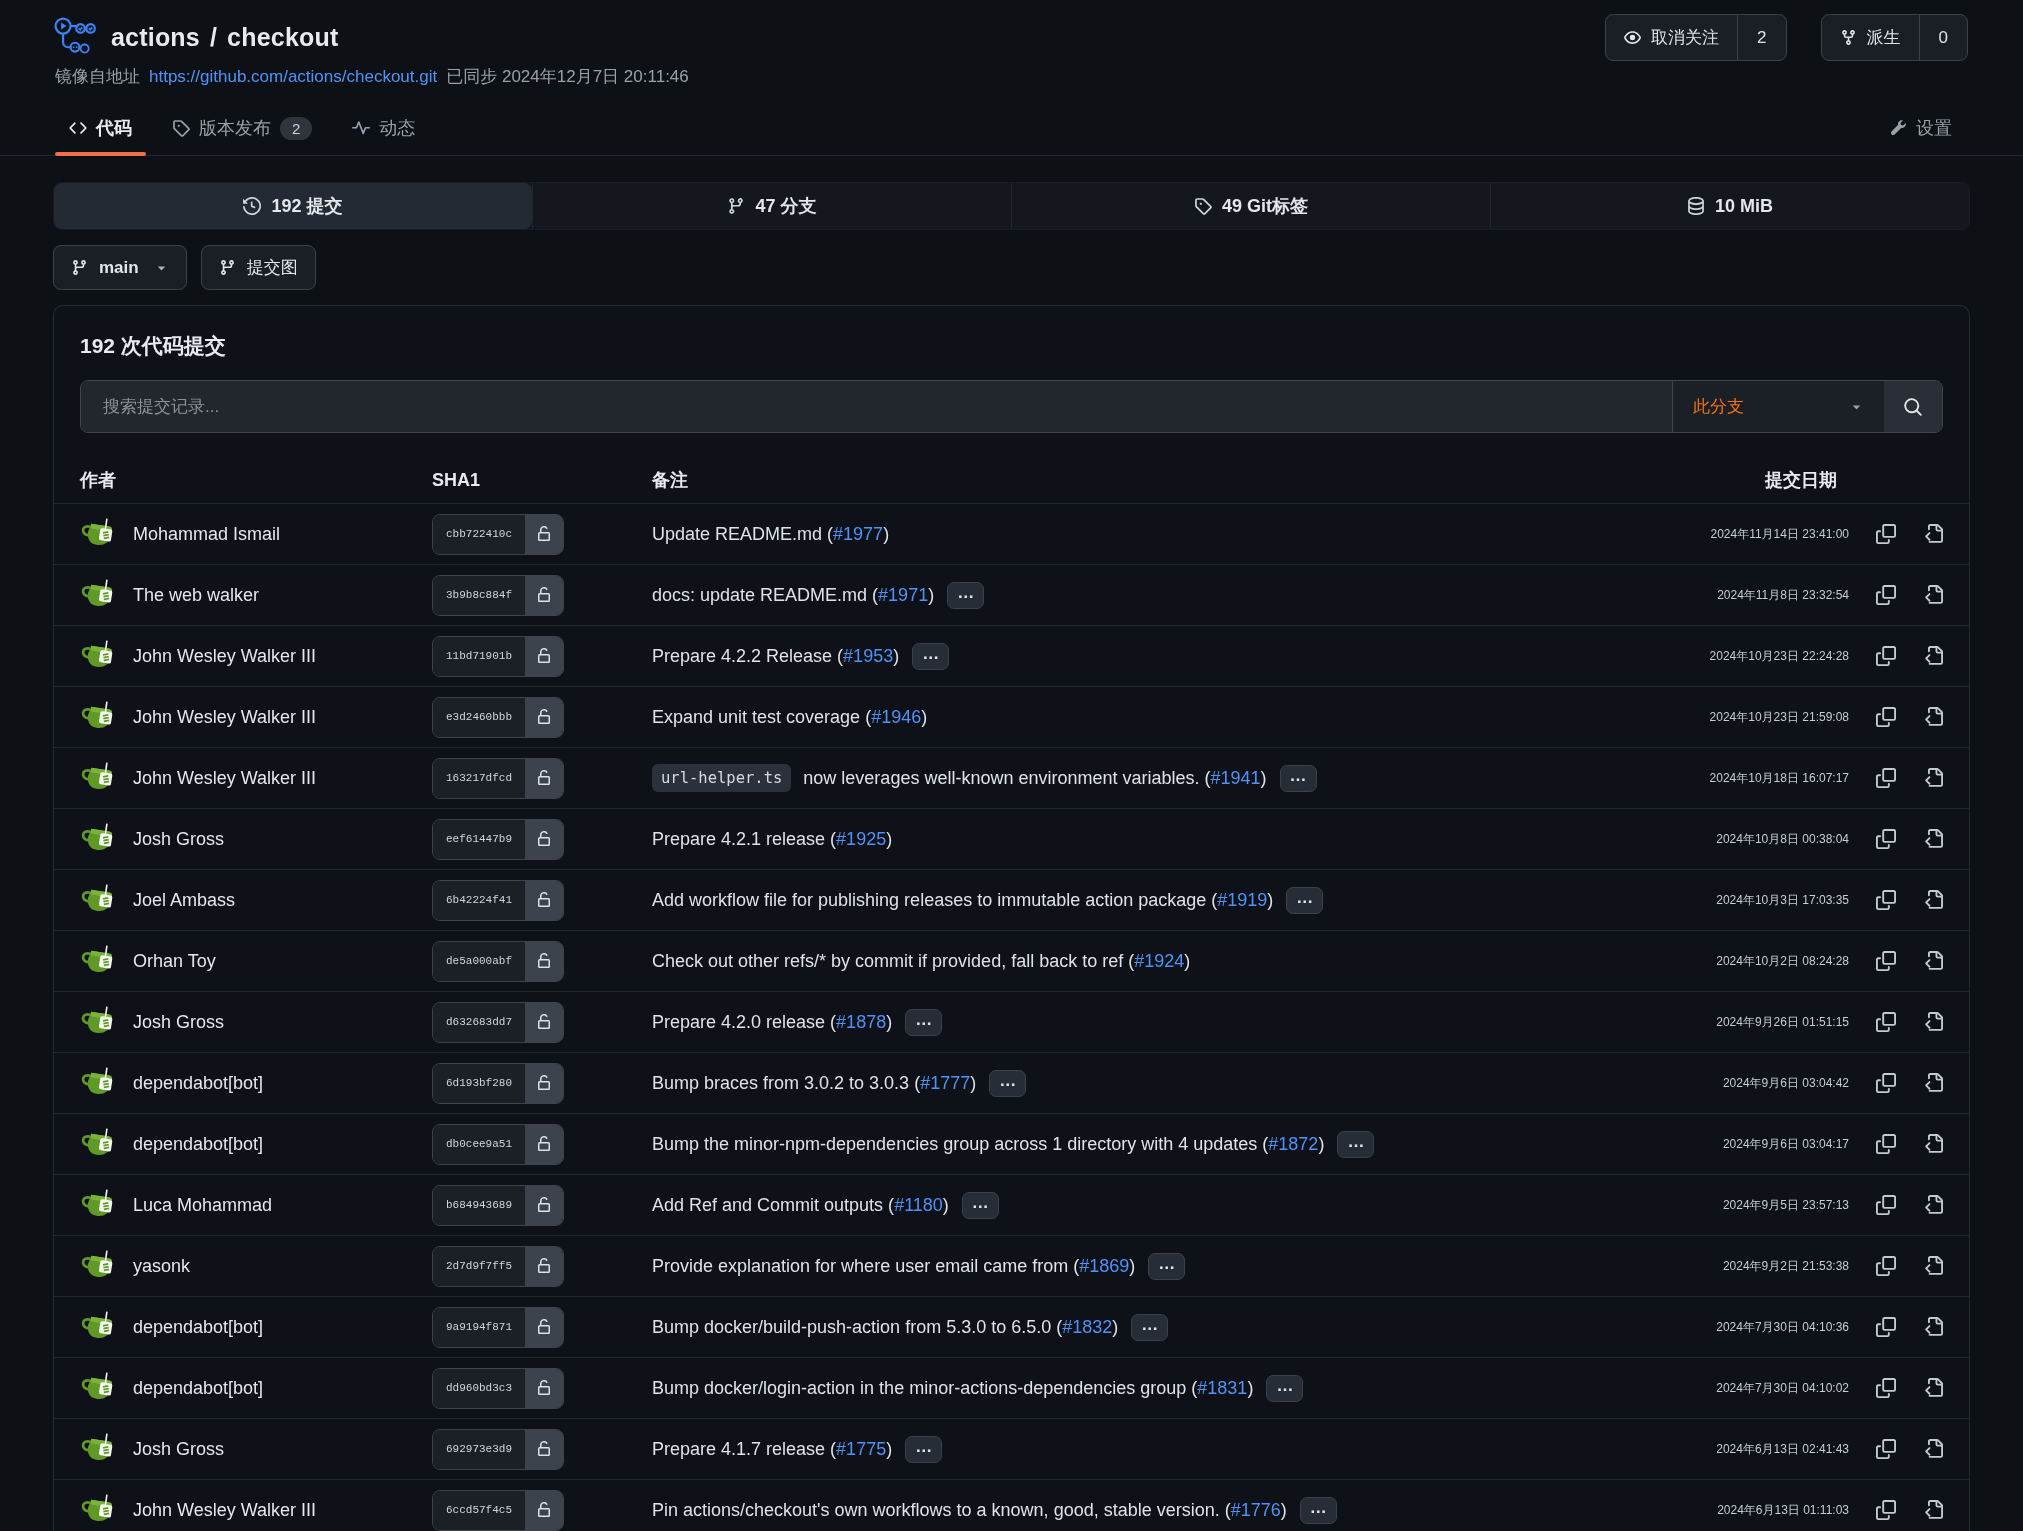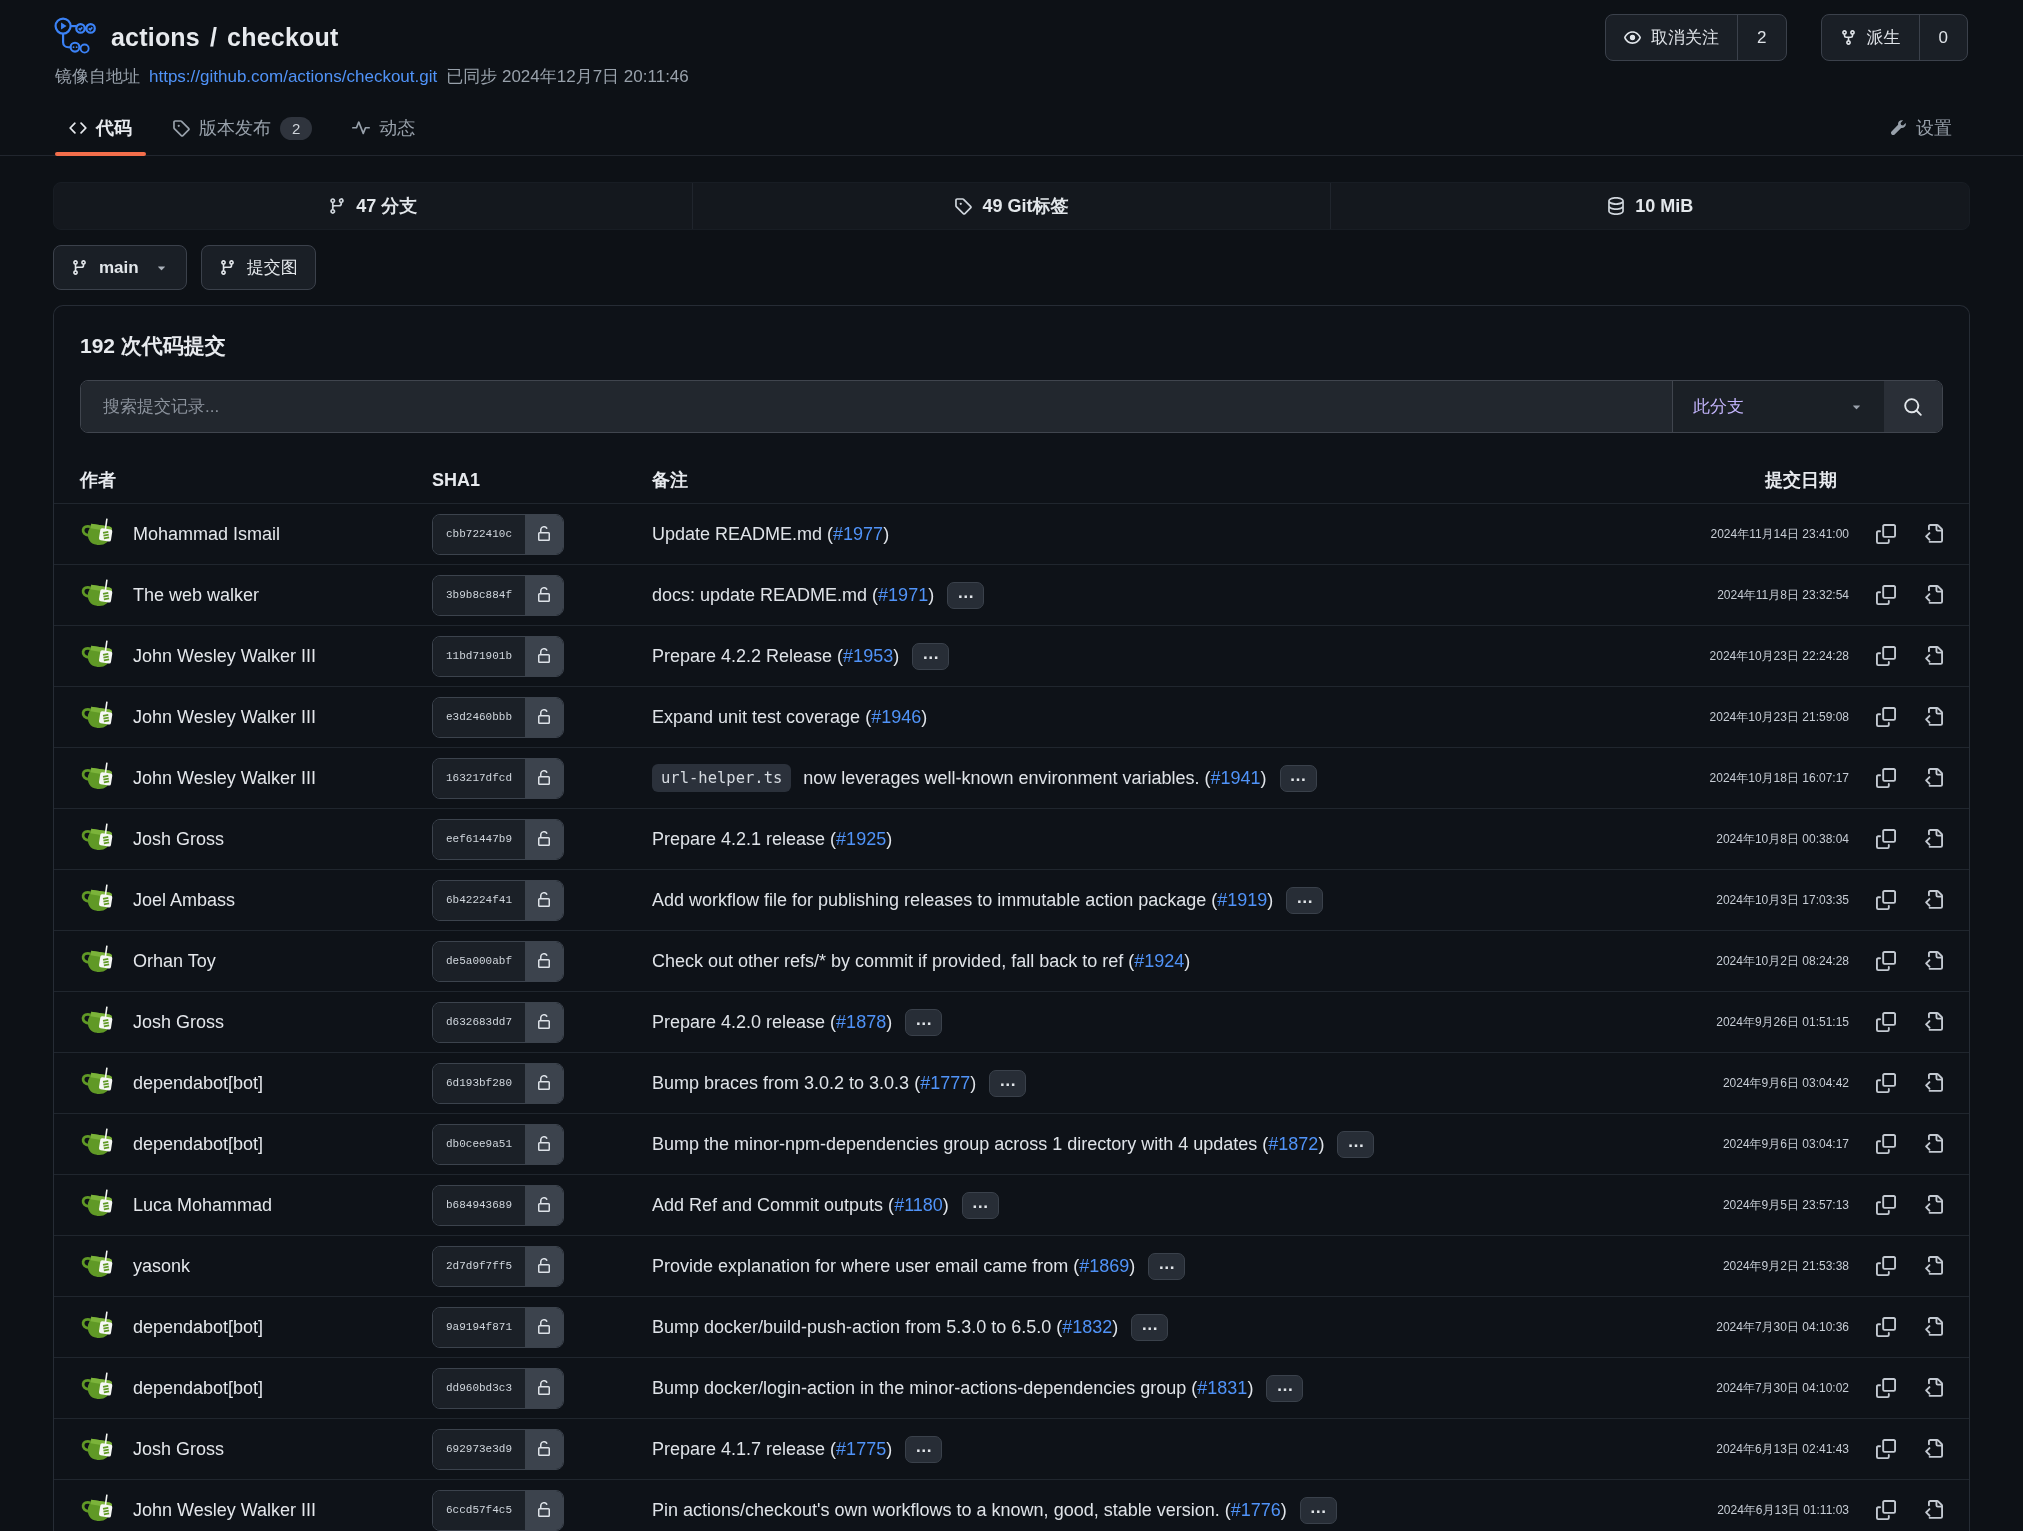--- a/index.html
+++ b/index.html
@@ -80,21 +80,21 @@
   .panel{margin-top:15px;border:1px solid var(--panel-border);border-bottom:none;
     border-radius:10px 10px 0 0;background:#0e1218;}
   .panel-heading{font-size:21px;font-weight:700;padding:26px 26px 20px 26px;}
 
   .search-row{display:flex;margin:0 26px 24px 26px;height:53px;border:1px solid #40454e;
     border-radius:8px;overflow:hidden;}
   .search-input{flex:1;background:var(--input-bg);border:none;outline:none;color:#dde1e6;
     font-size:17px;padding:0 22px;font-family:inherit;}
   .search-input::placeholder{color:#8b929c;}
   .branch-scope{width:212px;background:var(--select-bg);border-left:1px solid #40454e;
-    display:flex;align-items:center;padding:0 20px;font-size:17px;color:#c4b5fd;cursor:pointer;}
+    display:flex;align-items:center;padding:0 20px;font-size:17px;color:#f97316;cursor:pointer;}
   .branch-scope .caret{margin-left:auto;color:#9aa1ab;}
   .search-btn{width:58px;background:var(--sbtn-bg);display:flex;align-items:center;justify-content:center;
     border:none;cursor:pointer;color:#e2e6ea;}
 
   
   .commits-table{width:100%;}
   .t-row{display:grid;grid-template-columns:352px 220px 1fr 460px;align-items:center;
     padding:0 26px;min-height:61px;border-top:1px solid var(--row-border);}
   .t-head{min-height:46px;border-top:none;font-weight:700;font-size:18px;}
   .t-head .col-date{text-align:right;padding-right:106px;}
@@ -276,20 +276,28 @@
             <use href="#i-wrench"></use>
           </svg>
       </span>
       <span>设置</span>
     </div>
   </nav>
 
   <main class="content">
 
     <div class="stats-bar">
+      <div class="stat-seg active">
+        <span class="icon">
+          <svg width="18" height="18" viewBox="0 0 16 16">
+              <use href="#i-history"></use>
+            </svg>
+        </span>
+        <span>192 提交</span>
+      </div>
       <div class="stat-seg">
         <span class="icon">
           <svg width="18" height="18" viewBox="0 0 16 16">
               <use href="#i-branch"></use>
             </svg>
         </span>
         <span>47 分支</span>
       </div>
       <div class="stat-seg">
         <span class="icon">

